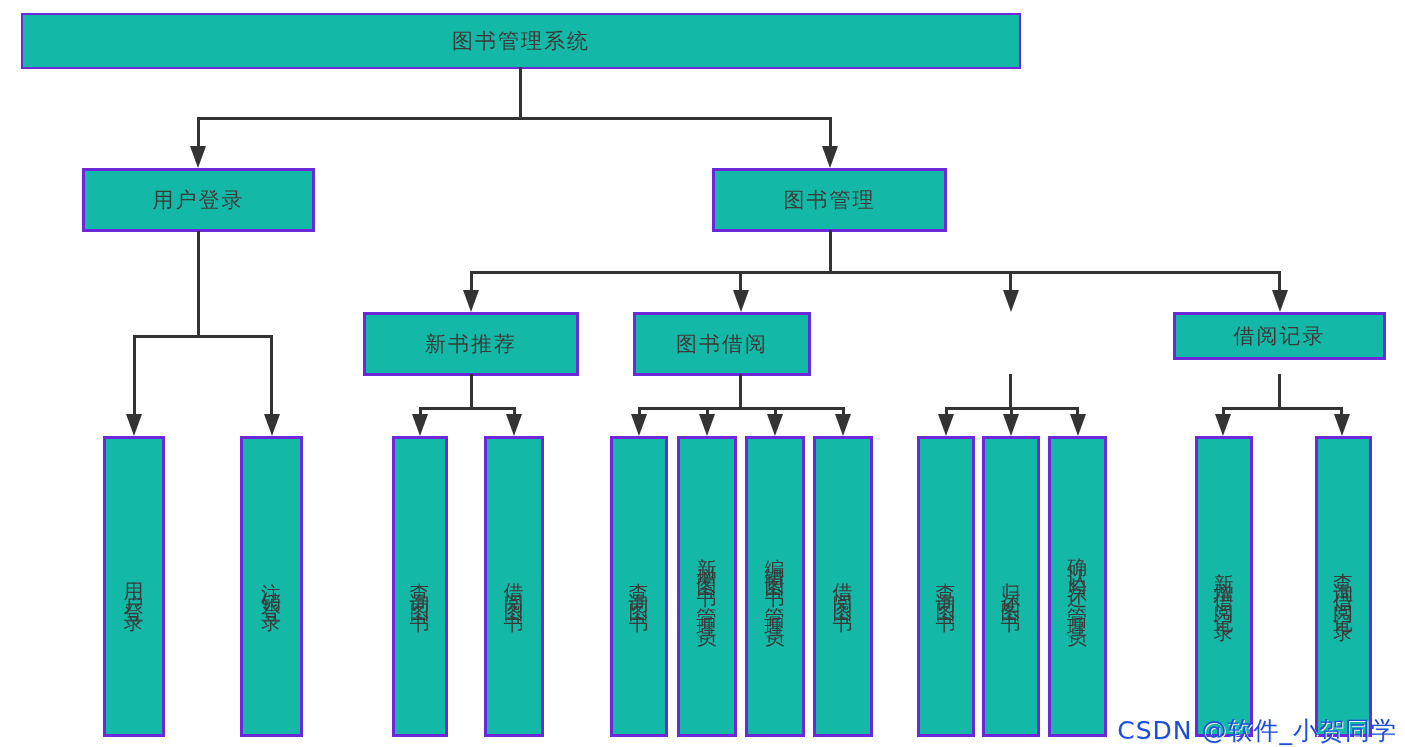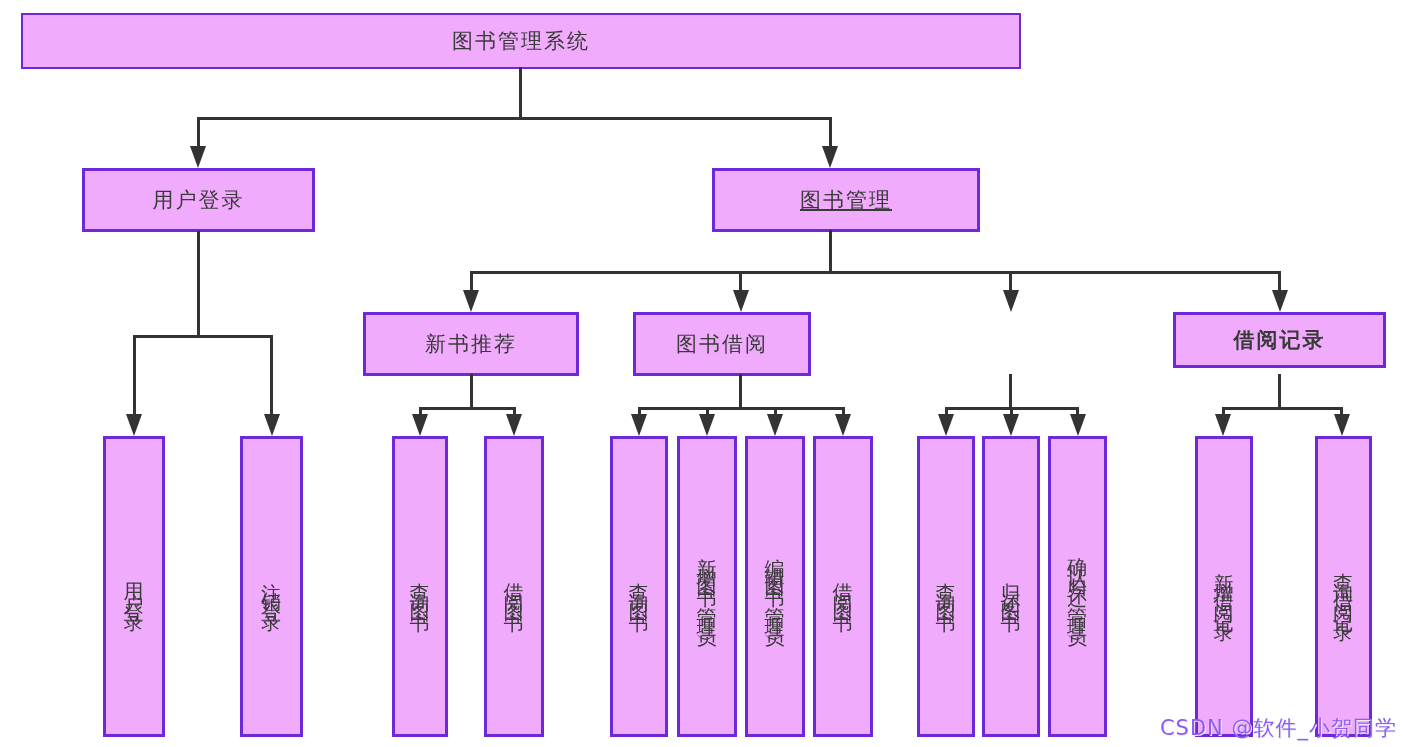--- a/index.html
+++ b/index.html
@@ -8,21 +8,21 @@
     width: 1405px;
     height: 747px;
     background: #ffffff;
     font-family: "DejaVu Sans", sans-serif;
     overflow: hidden;
   }
   
   .box {
     position: absolute;
     box-sizing: border-box;
-    background: #f0abfc;
+    background: #14b8a6;
     border: 3px solid #6d28d9;
     display: flex;
     align-items: center;
     justify-content: center;
     color: #3a3a3a;
   }
   .box.root { border-width: 2px; }
   .hlabel {
     font-size: 21px;
     letter-spacing: 2px;
@@ -46,23 +46,23 @@
     position: absolute;
     width: 0; height: 0;
     border-left: 8px solid transparent;
     border-right: 8px solid transparent;
     border-top: 22px solid #333333;
   }
   .watermark {
     position: absolute;
     top: 714px;
     right: 8px;
-    font-size: 21px;
+    font-size: 25px;
     letter-spacing: 1px;
-    color: #8b5cf6;
+    color: #1d4ed8;
     text-shadow: 1px 1px 0 #eeeeee;
     white-space: nowrap;
   }
 </style>
 </head>
 <body>
 
 <div class="canvas">
 
   <div class="box root" style="left:21px; top:13px; width:1000px; height:56px;">
@@ -72,21 +72,21 @@
   <div class="vline" style="left:518.5px; top:67px; height:53px;"></div>
   <div class="hline" style="left:196.5px; top:116.5px; width:635px;"></div>
   <div class="vline" style="left:196.5px; top:118px; height:32px;"></div>
   <div class="ahead" style="left:190px; top:146px;"></div>
   <div class="vline" style="left:828.5px; top:118px; height:32px;"></div>
   <div class="ahead" style="left:822px; top:146px;"></div>
 
   <div class="box" style="left:82px; top:168px; width:233px; height:64px;">
     <span class="hlabel">用户登录</span>
   </div>
-  <div class="box" style="left:712px; top:168px; width:268px; height:64px;text-decoration:underline;">
+  <div class="box" style="left:712px; top:168px; width:235px; height:64px;">
     <span class="hlabel">图书管理</span>
   </div>
 
   <div class="vline" style="left:196.5px; top:231px; height:106px;"></div>
   <div class="hline" style="left:132.5px; top:334.5px; width:140.5px;"></div>
   <div class="vline" style="left:132.5px; top:336px; height:84px;"></div>
   <div class="ahead" style="left:126px; top:414px;"></div>
   <div class="vline" style="left:270px; top:336px; height:84px;"></div>
   <div class="ahead" style="left:263.5px; top:414px;"></div>
 
@@ -100,21 +100,21 @@
   <div class="ahead" style="left:1002.5px; top:290px;"></div>
   <div class="vline" style="left:1278px; top:272px; height:22px;"></div>
   <div class="ahead" style="left:1271.5px; top:290px;"></div>
 
   <div class="box" style="left:363px; top:312px; width:216px; height:64px;">
     <span class="hlabel">新书推荐</span>
   </div>
   <div class="box" style="left:633px; top:312px; width:178px; height:64px;">
     <span class="hlabel">图书借阅</span>
   </div>
-  <div class="box" style="left:1173px; top:312px; width:213px; height:56px;font-weight:bold;">
+  <div class="box" style="left:1173px; top:312px; width:213px; height:48px;">
     <span class="hlabel">借阅记录</span>
   </div>
 
   <div class="vline" style="left:469.5px; top:374px; height:35px;"></div>
   <div class="hline" style="left:418.5px; top:406.5px; width:97px;"></div>
   <div class="vline" style="left:739px; top:374px; height:35px;"></div>
   <div class="hline" style="left:637.5px; top:406.5px; width:207px;"></div>
   <div class="vline" style="left:1009px; top:374px; height:35px;"></div>
   <div class="hline" style="left:944.5px; top:406.5px; width:134.5px;"></div>
   <div class="vline" style="left:1278px; top:374px; height:35px;"></div>

